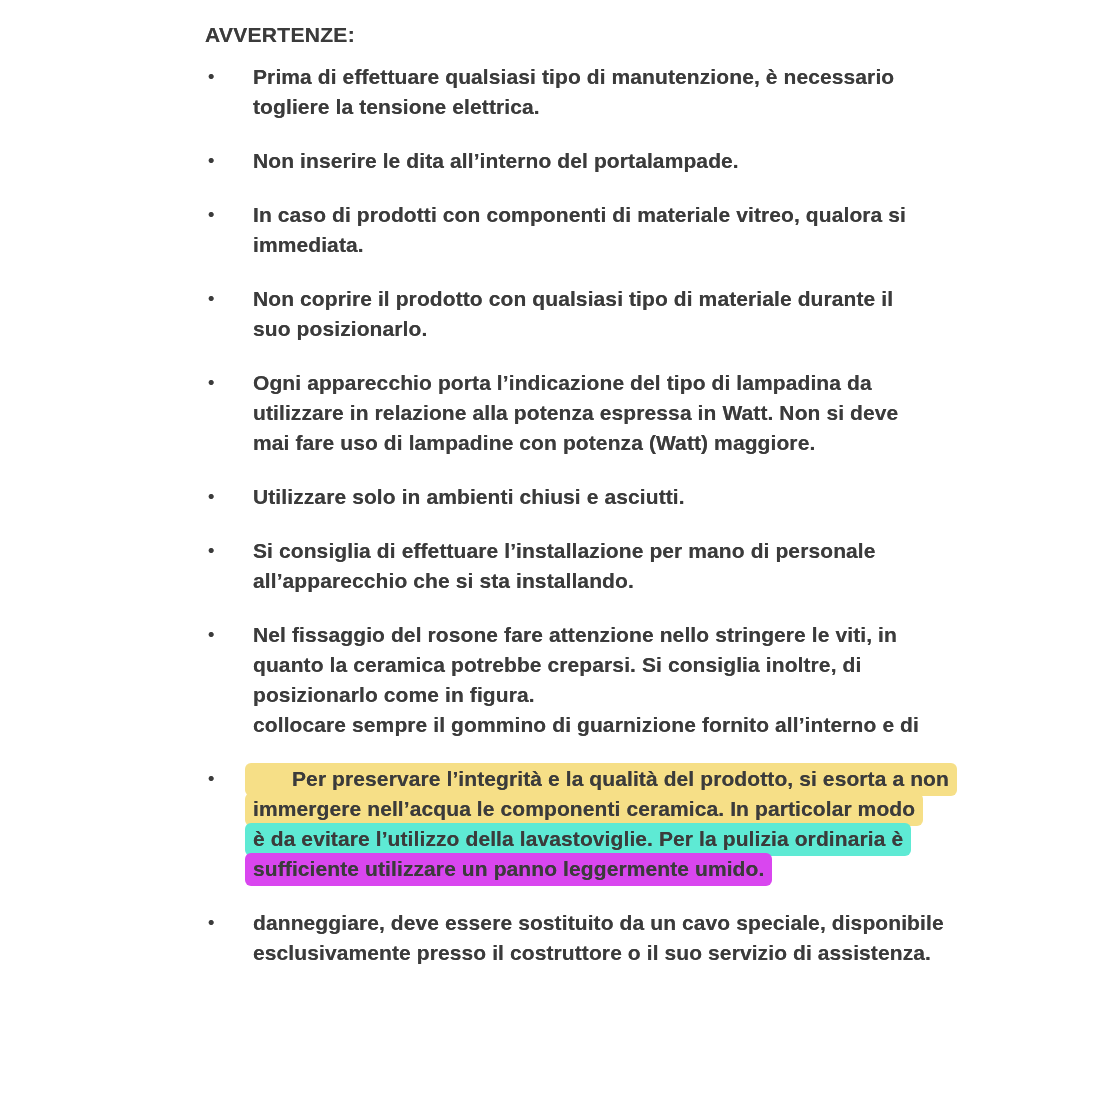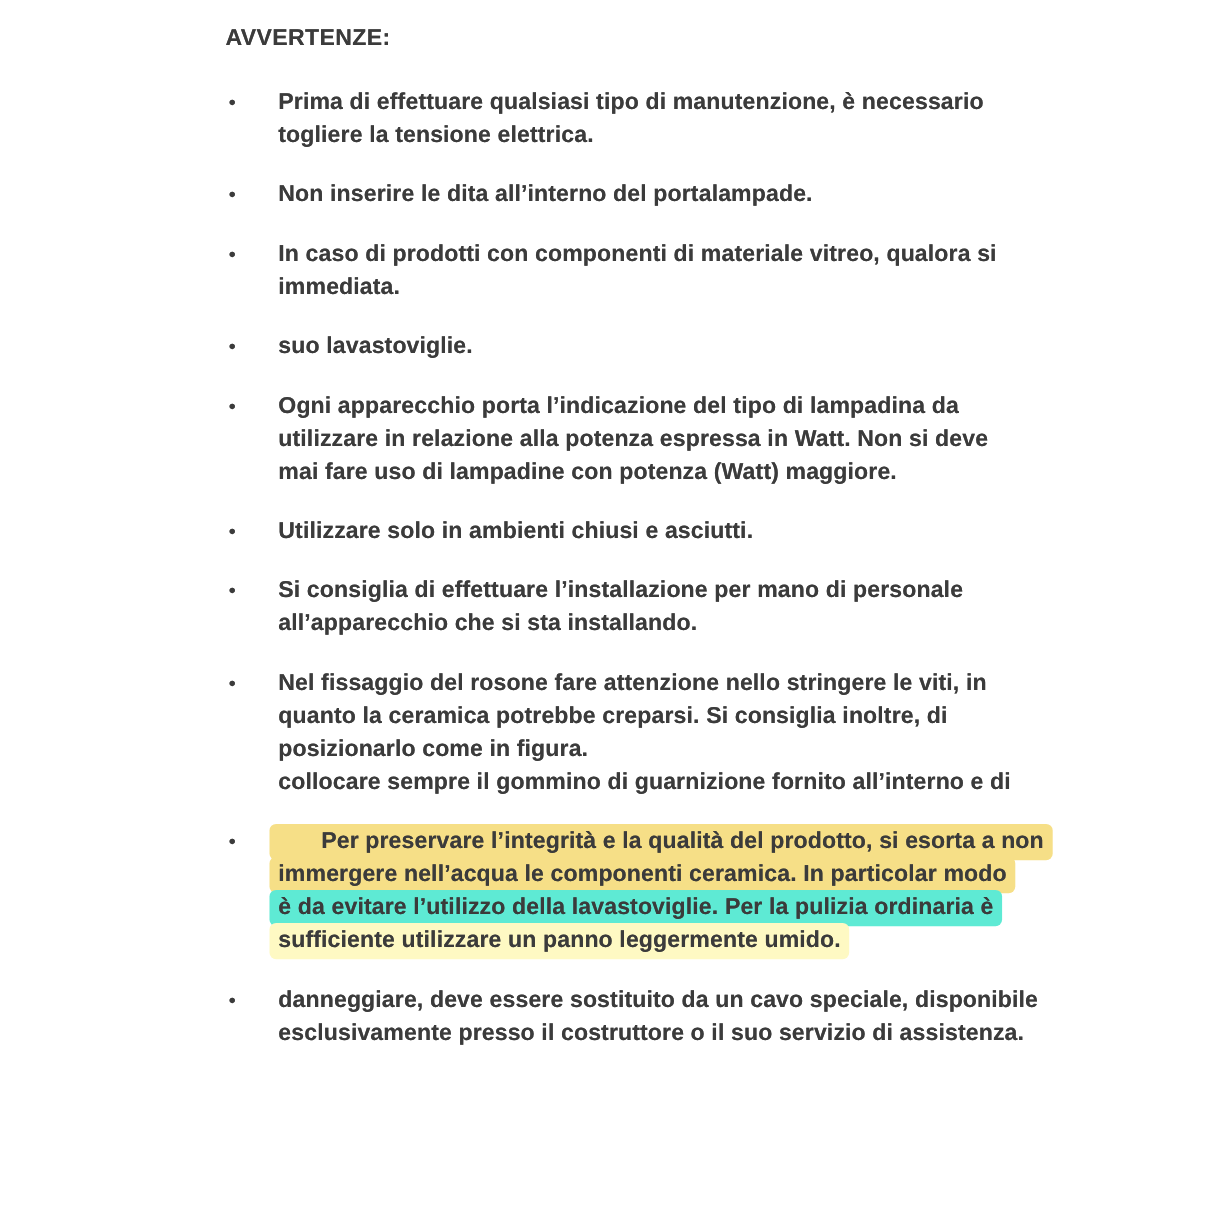--- a/index.html
+++ b/index.html
@@ -14,21 +14,21 @@
     font-family: "Liberation Sans", sans-serif;
   }
   .page {
     box-sizing: border-box;
     width: 1100px;
     height: 1100px;
     padding: 20px 150px 0 205px;
     background: #ffffff;
   }
   .doc-title {
-    margin: 0 0 28px 0;
+    margin: 0 0 12px 0;
     font-size: 21px;
     line-height: 30px;
     font-weight: 700;
     letter-spacing: 0.3px;
     text-shadow: 0 0 0.5px rgba(50,50,50,0.75);
   }
   .warnings {
     width: 700px;
   }
   .warning {
@@ -83,21 +83,22 @@
       <div class="warning">
         <span class="bullet">•</span>
         <div class="lines">
           <div class="line"><span>In caso di prodotti con componenti di materiale vitreo, qualora si</span></div>
           <div class="line"><span>immediata.</span></div>
         </div>
       </div>
       <div class="warning">
         <span class="bullet">•</span>
         <div class="lines">
-          <div class="line"><span>suo lavastoviglie.</span></div>
+          <div class="line"><span>Non coprire il prodotto con qualsiasi tipo di materiale durante il</span></div>
+          <div class="line"><span>suo posizionarlo.</span></div>
         </div>
       </div>
       <div class="warning">
         <span class="bullet">•</span>
         <div class="lines">
           <div class="line"><span>Ogni apparecchio porta l’indicazione del tipo di lampadina da</span></div>
           <div class="line"><span>utilizzare in relazione alla potenza espressa in Watt. Non si deve</span></div>
           <div class="line"><span>mai fare uso di lampadine con potenza (Watt) maggiore.</span></div>
         </div>
       </div>
@@ -122,21 +123,21 @@
           <div class="line"><span>posizionarlo come in figura.</span></div>
           <div class="line"><span>collocare sempre il gommino di guarnizione fornito all’interno e di</span></div>
         </div>
       </div>
       <div class="warning">
         <span class="bullet">•</span>
         <div class="lines">
           <div class="line"><span class="hl" style="background: rgb(246, 223, 135); padding-left: 47px;">Per preservare l’integrità e la qualità del prodotto, si esorta a non</span></div>
           <div class="line"><span class="hl" style="background: rgb(246, 223, 135);">immergere nell’acqua le componenti ceramica. In particolar modo</span></div>
           <div class="line"><span class="hl" style="background: #5eead4;">è da evitare l’utilizzo della lavastoviglie. Per la pulizia ordinaria è</span></div>
-          <div class="line"><span class="hl" style="background: #fef9c3;">sufficiente utilizzare un panno leggermente umido.</span></div>
+          <div class="line"><span class="hl" style="background: #d946ef;">sufficiente utilizzare un panno leggermente umido.</span></div>
         </div>
       </div>
       <div class="warning">
         <span class="bullet">•</span>
         <div class="lines">
           <div class="line"><span>danneggiare, deve essere sostituito da un cavo speciale, disponibile</span></div>
           <div class="line"><span>esclusivamente presso il costruttore o il suo servizio di assistenza.</span></div>
         </div>
       </div>
     </div>

